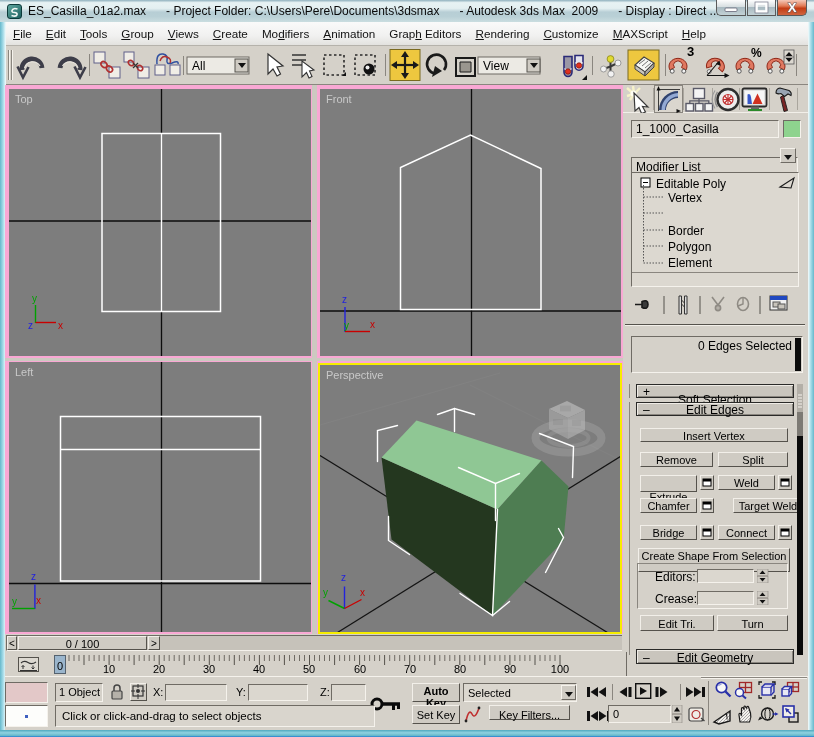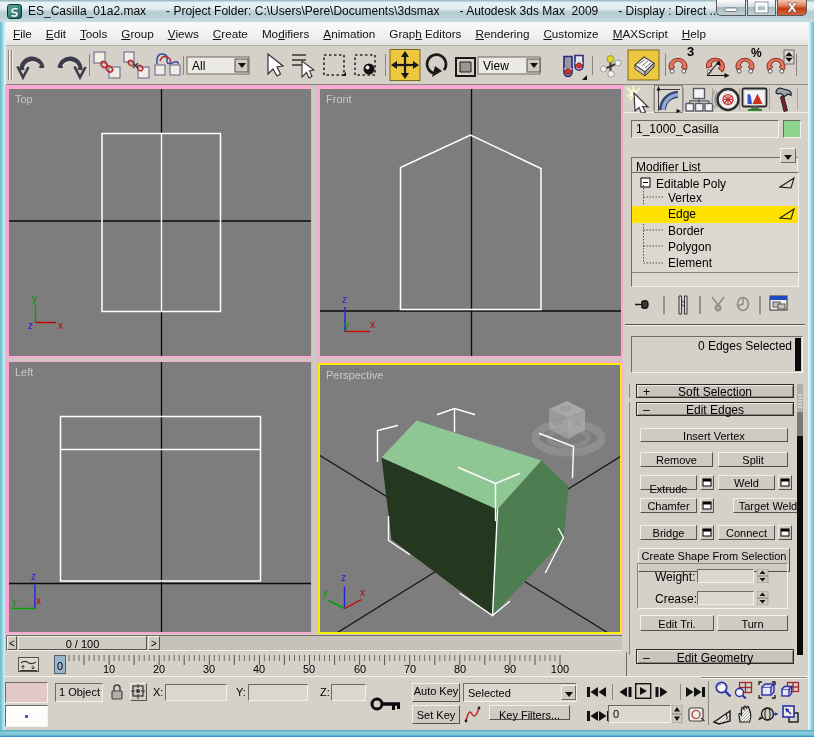--- a/index.html
+++ b/index.html
@@ -425,26 +425,20 @@
         <g stroke="#555" stroke-dasharray="1.5,1.5">
             <line x1="1.5" y1="0" x2="1.5" y2="78"></line>
         <line x1="1.5" y1="12" x2="22" y2="12"></line>
             <line x1="1.5" y1="28" x2="22" y2="28"></line>
             <line x1="1.5" y1="45" x2="22" y2="45"></line>
             <line x1="1.5" y1="61" x2="22" y2="61"></line>
             <line x1="1.5" y1="78" x2="22" y2="78"></line>
           </g>
       </svg>
       <div class="abs" style="left:36px; top:18px;">Vertex</div>
-      <div class="abs" style="left:0px; top:33px; width:166px; height:17px; background:#ffe200;">
-        <span style="position:absolute;left:36px;top:1px;">Edge</span>
-        <svg width="20" height="14" style="position:absolute;left:146px;top:1px">
-            <polygon points="2,11 16,2 13,12" fill="none" stroke="#1a1a1a" stroke-width="1.1"></polygon>
-          </svg>
-      </div>
       <div class="abs" style="left:36px; top:51px;">Border</div>
       <div class="abs" style="left:36px; top:67px;">Polygon</div>
       <div class="abs" style="left:36px; top:83px;">Element</div>
       <div class="abs" style="left:0; top:99px; width:166px; height:1px; background:#8a867f;"></div>
     </div>
 
     <svg width="185" height="26" style="position:absolute;left:0;top:207px">
       <g stroke="#55524c" fill="none">
         <line x1="41" y1="4" x2="41" y2="22"></line>
           <line x1="77" y1="4" x2="77" y2="22"></line>
@@ -480,31 +474,31 @@
 
     <div class="abs" style="left:2px; top:239px; width:180px; height:2px; background:#55524c; border-bottom:1px solid #f2efe9;"></div>
 
     <div class="abs sunken" style="left:8px; top:251px; width:172px; height:37px; background:#d5d1c9;">
       <div class="abs" style="right:10px; top:2px; font-size:12px; color:#000;">0 Edges Selected</div>
       <div class="abs" style="right:1px; top:1px; width:6px; height:33px; background:#0a0a0a;"></div>
     </div>
 
     <div class="abs" style="left:13px; top:299px; width:158px; height:14px; background:#c9c5bd; font-size:12px; text-align:center; border:1px solid #2a2a28; box-shadow:inset 1px 1px 0 #eeebe5, inset -1px -1px 0 #8a867f;">
         <span style="position:absolute;left:6px;top:0px;">+</span>
-        <span style="position:absolute;left:0;right:0;top:0px;">Soft Selection</span>
+        <span style="position:absolute;left:0;right:0;top:8px;">Soft Selection</span>
       </div>
     <div class="abs" style="left:13px; top:317px; width:158px; height:14px; background:#c9c5bd; font-size:12px; text-align:center; border:1px solid #2a2a28; box-shadow:inset 1px 1px 0 #eeebe5, inset -1px -1px 0 #8a867f;">
         <span style="position:absolute;left:6px;top:0px;">–</span>
         <span style="position:absolute;left:0;right:0;top:0px;">Edit Edges</span>
       </div>
 
     <div class="abs btn" style="left:17px; top:343px; width:148px; height:14px; padding-top:1px;">Insert Vertex</div>
     <div class="abs btn" style="left:17px; top:367px; width:73px; height:15px; padding-top:1px;">Remove</div>
     <div class="abs btn" style="left:95px; top:367px; width:70px; height:15px; padding-top:1px;">Split</div>
-    <div class="abs btn" style="left:17px; top:390px; width:57px; height:15px; padding-top:7px;">Extrude</div>
+    <div class="abs btn" style="left:17px; top:390px; width:57px; height:15px; padding-top:15px;">Extrude</div>
     <div class="abs btn" style="left:77px; top:390px; width:14px; height:15px;"><svg width="12" height="13">
           <rect x="2" y="3" width="8" height="7" fill="#fff" stroke="#000"></rect>
           <rect x="2" y="3" width="8" height="2.5" fill="#000"></rect>
         </svg></div>
     <div class="abs btn" style="left:95px; top:390px; width:57px; height:15px; padding-top:1px;">Weld</div>
     <div class="abs btn" style="left:155px; top:390px; width:14px; height:15px;"><svg width="12" height="13">
           <rect x="2" y="3" width="8" height="7" fill="#fff" stroke="#000"></rect>
           <rect x="2" y="3" width="8" height="2.5" fill="#000"></rect>
         </svg></div>
     <div class="abs btn" style="left:17px; top:413px; width:57px; height:15px; padding-top:1px;">Chamfer</div>
@@ -519,21 +513,21 @@
           <rect x="2" y="3" width="8" height="2.5" fill="#000"></rect>
         </svg></div>
     <div class="abs btn" style="left:95px; top:440px; width:57px; height:15px; padding-top:1px;">Connect</div>
     <div class="abs btn" style="left:155px; top:440px; width:14px; height:15px;"><svg width="12" height="13">
           <rect x="2" y="3" width="8" height="7" fill="#fff" stroke="#000"></rect>
           <rect x="2" y="3" width="8" height="2.5" fill="#000"></rect>
         </svg></div>
     <div class="abs btn" style="left:15px; top:463px; width:152px; height:24px; padding-top:1px;">Create Shape From Selection</div>
 
     <div class="abs" style="left:14px; top:478px; width:151px; height:46px; border:1px solid #8a867f; border-bottom-color:#f5f2ec; border-right-color:#f5f2ec;"></div>
-    <div class="abs" style="left:32px; top:485px; font-size:12px;">Weight:</div>
+    <div class="abs" style="left:32px; top:485px; font-size:12px;">Editors:</div>
     <div class="abs sunken" style="left:74px; top:484px; width:57px; height:14px; background:#dbd7cf;"></div>
     <div class="abs" style="left:134px; top:484px; width:12px; height:14px;">
       <svg width="12" height="14">
           <rect x="0" y="0" width="11" height="6.5" fill="#cfcbc3" stroke="#8a867f" stroke-width="0.6"></rect>
           <rect x="0" y="7.5" width="11" height="6.5" fill="#cfcbc3" stroke="#8a867f" stroke-width="0.6"></rect>
           <polygon points="5.5,1.5 8.5,5 2.5,5" fill="#111"></polygon>
           <polygon points="5.5,12.5 8.5,9 2.5,9" fill="#111"></polygon>
         </svg>
     </div>
     <div class="abs" style="left:32px; top:507px; font-size:12px;">Crease:</div>
@@ -726,21 +720,22 @@
     <div class="abs" style="left:231px; top:10px; font-size:11px;">Y:</div>
     <div class="abs sunken" style="left:243px; top:8px; width:60px; height:17px; background:#dbd7cf;"></div>
     <div class="abs" style="left:315px; top:10px; font-size:11px;">Z:</div>
     <div class="abs sunken" style="left:326px; top:8px; width:35px; height:17px; background:#dbd7cf;"></div>
     <svg width="34" height="20" style="position:absolute;left:365px;top:18px">
       <circle cx="7" cy="10" r="5" fill="none" stroke="#0a0a0a" stroke-width="3"></circle>
       <line x1="12" y1="10" x2="30" y2="10" stroke="#0a0a0a" stroke-width="3.5"></line>
       <rect x="22" y="10" width="3" height="6" fill="#0a0a0a"></rect>
       <rect x="27" y="10" width="3" height="5" fill="#0a0a0a"></rect>
     </svg>
-    <div class="abs btn" style="left:407px; top:7px; width:48px; height:19px; padding-top:1px;">Auto Key</div>
+    <div class="abs sunken" style="left:50px; top:29px; width:320px; height:22px; background:#d9d5cd; font-size:11.5px; color:#000; padding:4px 0 0 6px; white-space:nowrap;">Click or click-and-drag to select objects</div>
+    <div class="abs btn" style="left:407px; top:7px; width:48px; height:19px; padding-top:1px;font-weight:bold;">Auto Key</div>
     <div class="abs btn" style="left:407px; top:29px; width:48px; height:19px; padding-top:3px;">Set Key</div>
     <div class="abs sunken" style="left:458px; top:7px; width:114px; height:19px; background:#dbd7cf; font-size:11px; padding:3px 0 0 4px;">Selected</div>
     <div class="abs raised" style="left:556px; top:9px; width:15px; height:15px; background:#cfcbc3;"><svg width="13" height="13">
           <polygon points="3,5 11,5 7,10" fill="#111"></polygon>
         </svg></div>
     <svg width="18" height="20" style="position:absolute;left:459px;top:29px">
         <path d="M2 16 Q5 3 8 9 Q11 15 15 3" fill="none" stroke="#c03030" stroke-width="1.6"></path>
         <circle cx="2" cy="16" r="1.4" fill="#222"></circle>
         <circle cx="15" cy="3" r="1.4" fill="#222"></circle>
       </svg>

